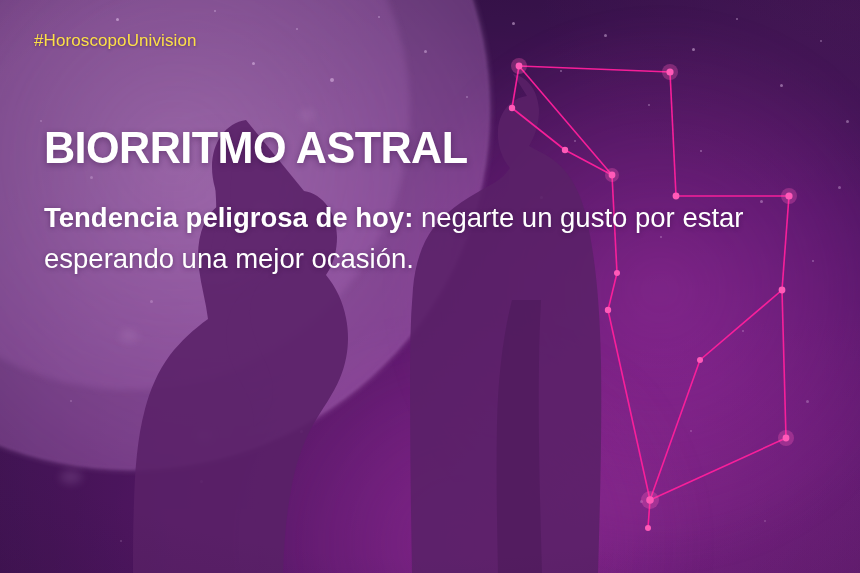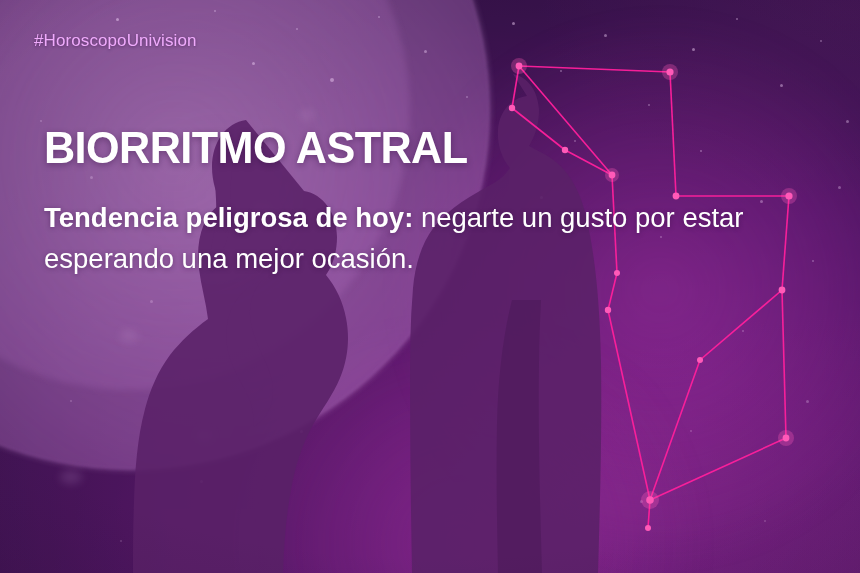--- a/index.html
+++ b/index.html
@@ -92,21 +92,21 @@
   .vignette{
     position:absolute;inset:0;
     background:radial-gradient(120% 100% at 50% 45%, rgba(0,0,0,0) 52%, rgba(40,12,54,.30) 100%);
   }
 
   
   .content{position:absolute;inset:0;}
 
   .hashtag{
     position:absolute;left:34px;top:31px;
-    font-size:17px;font-weight:400;color:#f0abfc;
+    font-size:17px;font-weight:400;color:#fde047;
     letter-spacing:.1px;
     text-shadow:0 1px 3px rgba(40,10,55,.45);
   }
 
   .title{
     position:absolute;left:44px;top:95px;
     font-size:45px;line-height:1;
     font-weight:700;color:#ffffff;
     letter-spacing:-.6px;
     transform:scaleX(.96);transform-origin:left center;

